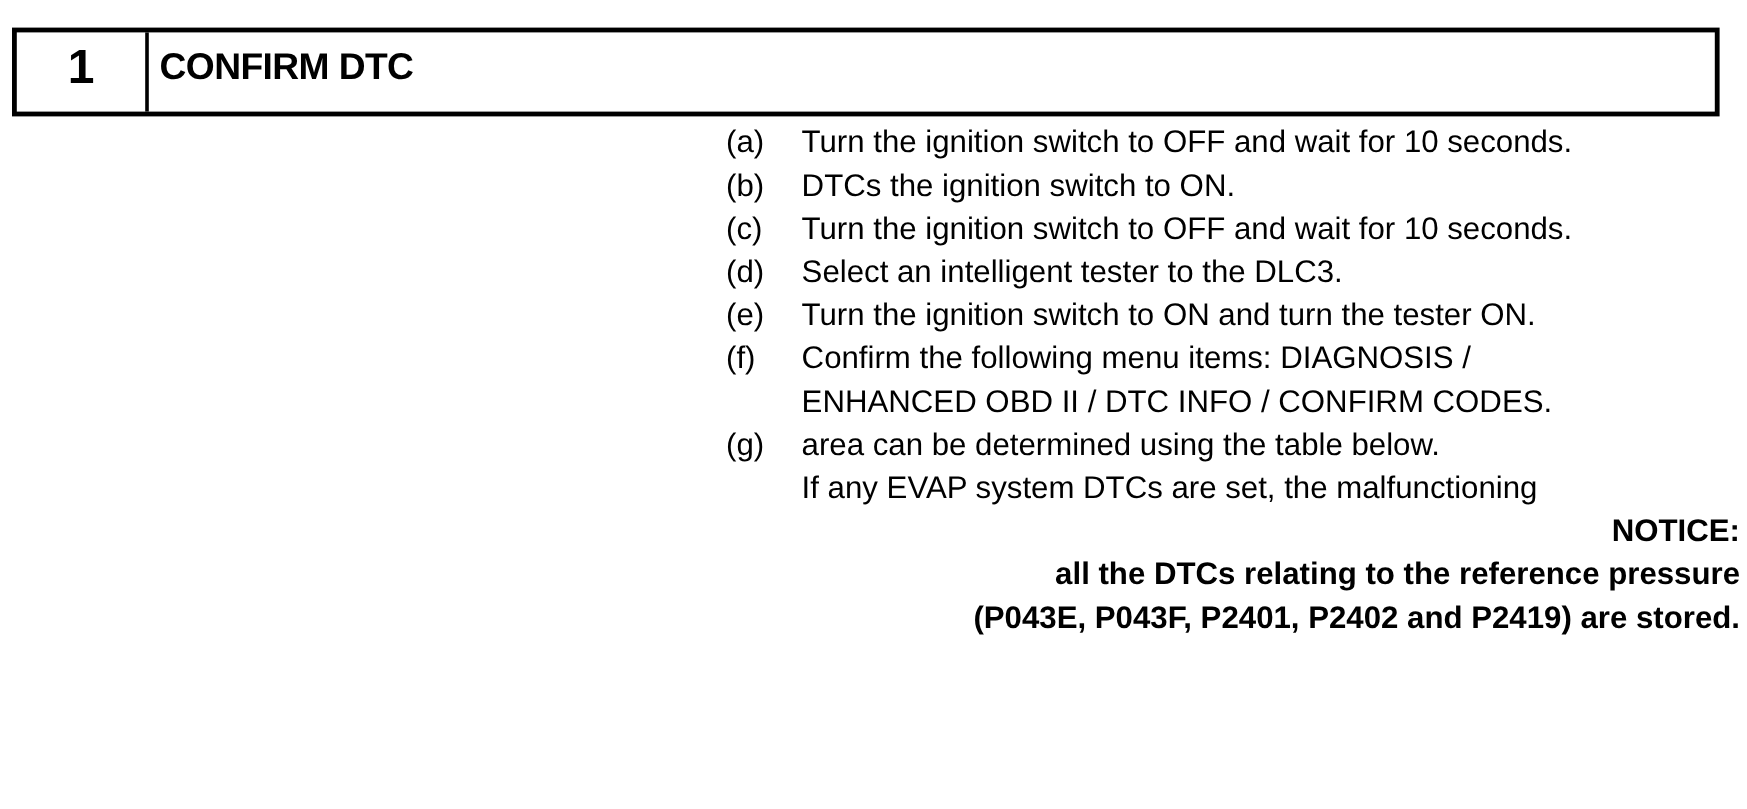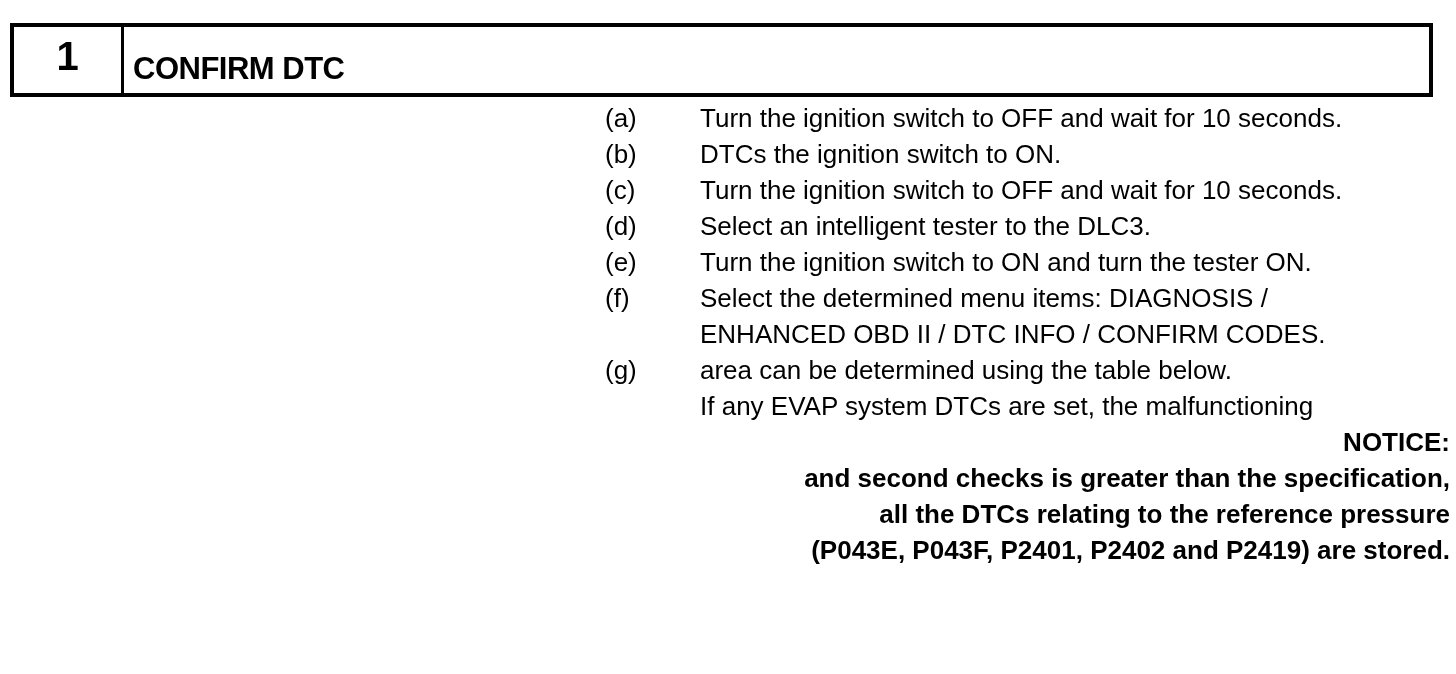--- a/index.html
+++ b/index.html
@@ -37,21 +37,21 @@
     align-items: center;
     justify-content: center;
     padding-bottom: 9px;
     font-weight: bold;
     font-size: 40px;
     line-height: 1;
   }
   .step-title-cell {
     flex: 1;
     display: flex;
-    align-items: flex-end;
+    align-items: center;
     padding-left: 9px;
     padding-bottom: 9px;
     font-weight: bold;
     font-size: 31px;
     letter-spacing: -0.5px;
     line-height: 1;
     white-space: nowrap;
   }
 
   
@@ -71,21 +71,20 @@
     width: 63px;
     flex: 0 0 63px;
     white-space: nowrap;
   }
   .step-lines {
     flex: 1;
     min-width: 0;
   }
   .line {
     white-space: nowrap;
-    margin-left: 32px;
   }
   .bold {
     font-weight: bold;
     text-align: right;
   }
 </style>
 </head>
 <body>
 
 <div class="page">
@@ -132,31 +131,30 @@
     <div class="step">
       <div class="step-label">(e)</div>
       <div class="step-lines">
         <div class="line">Turn the ignition switch to ON and turn the tester ON.</div>
       </div>
     </div>
 
     <div class="step">
       <div class="step-label">(f)</div>
       <div class="step-lines">
-        <div class="line">Select the determined menu items: DIAGNOSIS /</div>
+        <div class="line">Confirm the following menu items: DIAGNOSIS /</div>
         <div class="line">ENHANCED OBD II / DTC INFO / CONFIRM CODES.</div>
       </div>
     </div>
 
     <div class="step">
       <div class="step-label">(g)</div>
       <div class="step-lines">
         <div class="line">area can be determined using the table below.</div>
         <div class="line">If any EVAP system DTCs are set, the malfunctioning</div>
         <div class="line bold">NOTICE:</div>
-        <div class="line bold">and second checks is greater than the specification,</div>
         <div class="line bold">all the DTCs relating to the reference pressure</div>
         <div class="line bold">(P043E, P043F, P2401, P2402 and P2419) are stored.</div>
       </div>
     </div>
 
   </div>
 </div>
 
 </body></html>

